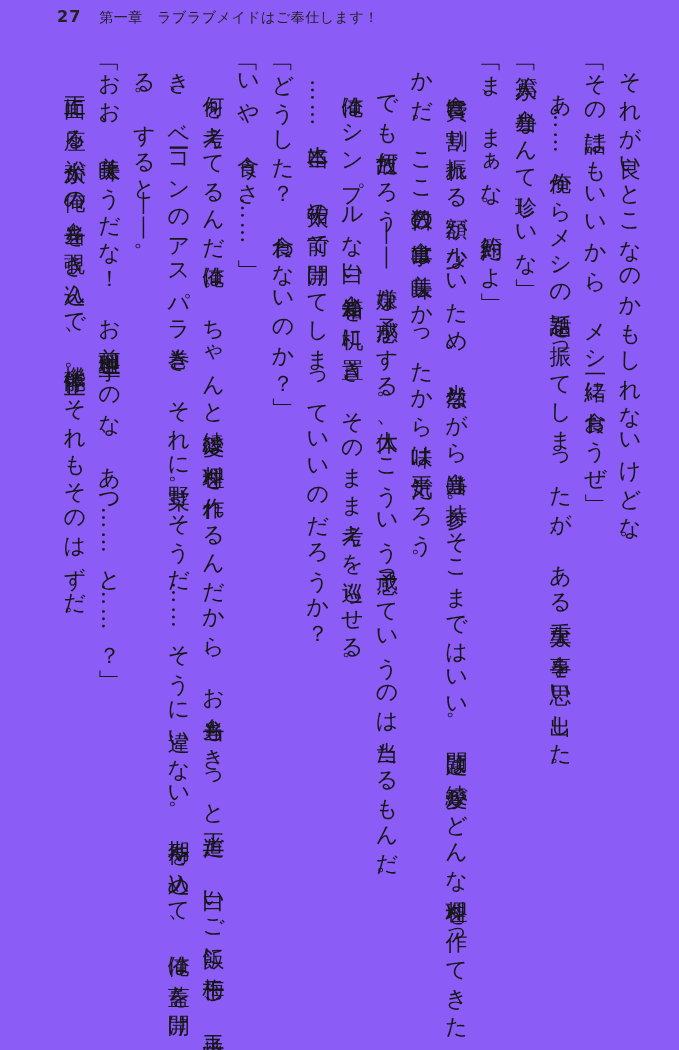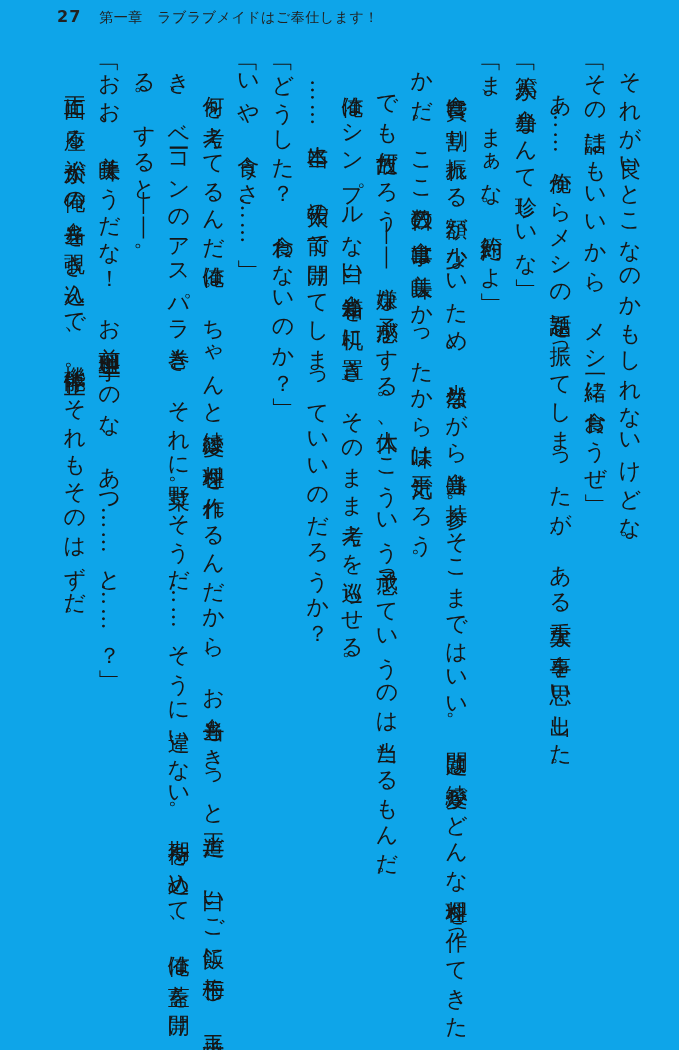--- a/index.html
+++ b/index.html
@@ -4,21 +4,21 @@
 <style>
   html, body {
     margin: 0;
     padding: 0;
     background: #e8e8e8;
   }
   .page {
     position: relative;
     width: 679px;
     height: 1050px;
-    background: #0ea5e9;
+    background: #8b5cf6;
     overflow: hidden;
     font-family: "DejaVu Serif", "Liberation Serif", serif;
     color: #1b1b1b;
   }
   .running-head {
     position: absolute;
     top: 7px;
     left: 57px;
     display: flex;
     align-items: baseline;

